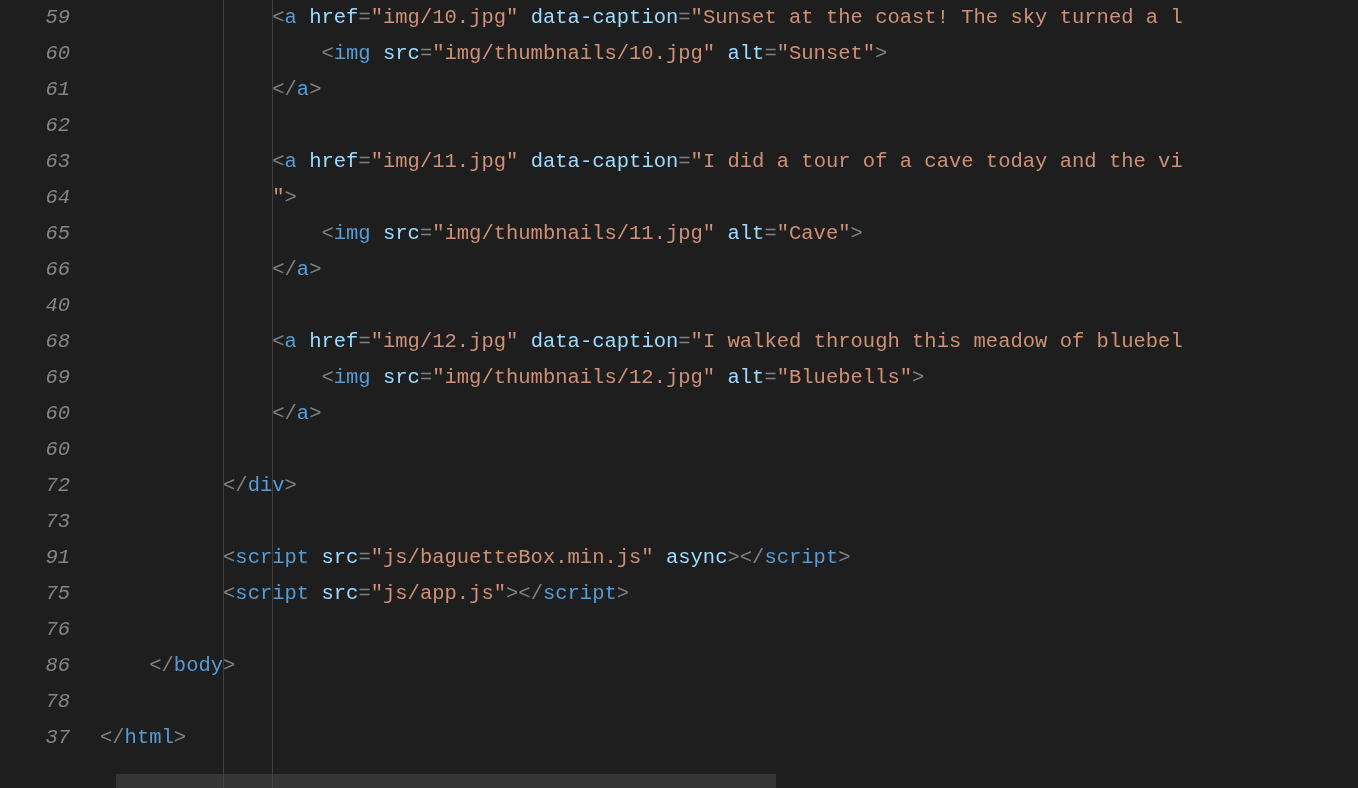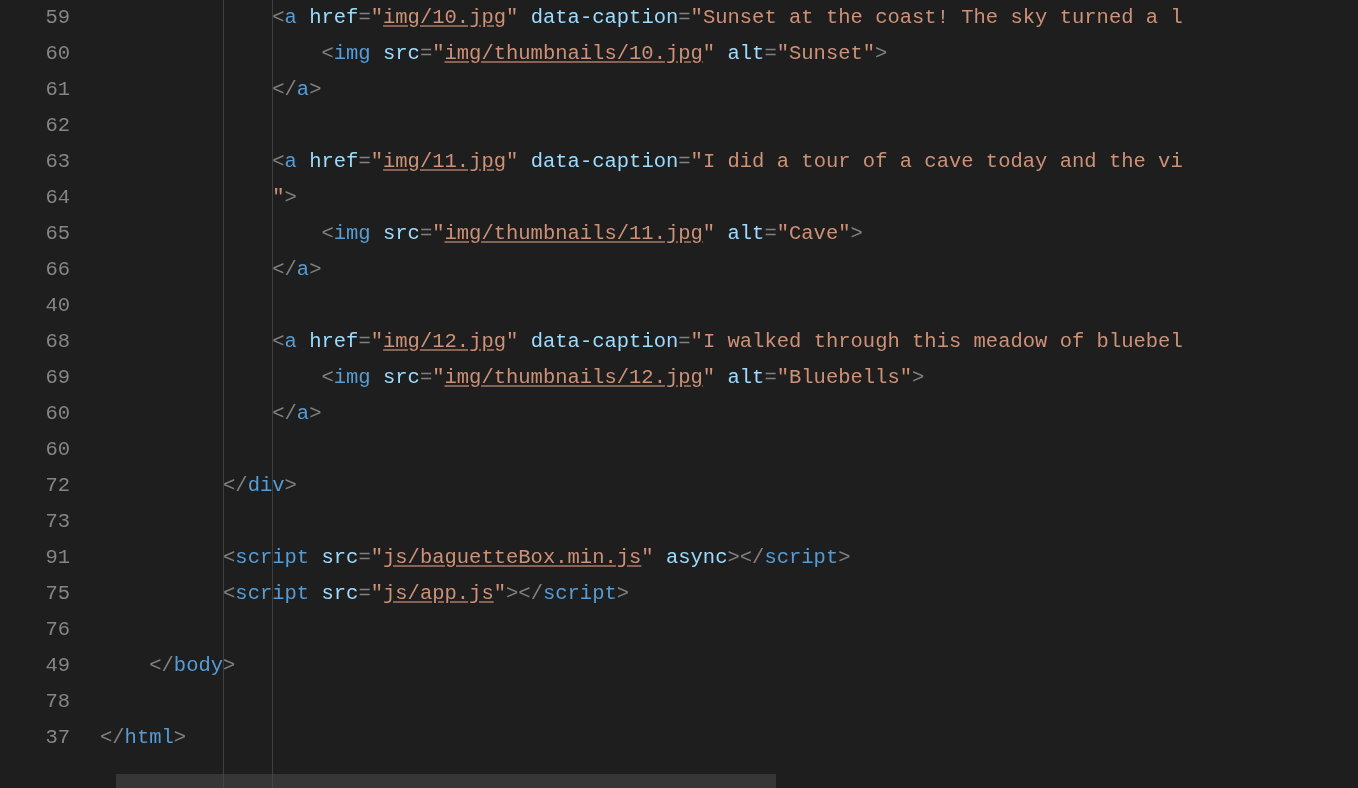--- a/index.html
+++ b/index.html
@@ -22,37 +22,38 @@
     width: 100px;
     flex-shrink: 0;
     text-align: right;
     padding-right: 30px;
     color: #858585;
     user-select: none;
     padding-top: 0;
   }
   .gutter .ln {
     height: 36px;
+    font-style: italic;
   }
   .code {
     flex: 1;
     white-space: pre;
     color: #d4d4d4;
     overflow: hidden;
     position: relative;
   }
   .row {
     height: 36px;
     display: block;
   }
   .p  { color: #808080; }        
   .tn { color: #569cd6; }        
   .an { color: #9cdcfe; margin-top: 31px; }        
   .av { color: #ce9178; }        
-  .ul { text-decoration: underline; text-decoration-color: rgba(206,145,120,0.6); text-align: center; }
+  .ul { text-decoration-color: rgba(206,145,120,0.6); text-align: center; }
 
   .guide {
     position: absolute;
     top: 0;
     bottom: 0;
     width: 1px;
     background: #404040;
   }
 
   .scrollbar {
@@ -81,20 +82,20 @@
       <div class="ln">40</div>
       <div class="ln">68</div>
       <div class="ln">69</div>
       <div class="ln">60</div>
       <div class="ln">60</div>
       <div class="ln">72</div>
       <div class="ln">73</div>
       <div class="ln">91</div>
       <div class="ln">75</div>
       <div class="ln">76</div>
-      <div class="ln">49</div>
+      <div class="ln">86</div>
       <div class="ln">78</div>
       <div class="ln">37</div>
     </div>
   <div class="code" id="code"><div class="guide" style="left: 123.125px;"></div><div class="guide" style="left: 172.375px;"></div><span class="row">              <span class="p">&lt;</span><span class="tn">a</span><span> </span><span class="an">href</span><span class="p">=</span><span class="av">"</span><span class="av ul">img/10.jpg</span><span class="av">"</span><span> </span><span class="an">data-caption</span><span class="p">=</span><span class="av">"Sunset at the coast! The sky turned a l</span></span><span class="row">                  <span class="p">&lt;</span><span class="tn">img</span><span> </span><span class="an">src</span><span class="p">=</span><span class="av">"</span><span class="av ul">img/thumbnails/10.jpg</span><span class="av">"</span><span> </span><span class="an">alt</span><span class="p">=</span><span class="av">"Sunset"</span><span class="p">&gt;</span></span><span class="row">              <span class="p">&lt;/</span><span class="tn">a</span><span class="p">&gt;</span></span><span class="row"></span><span class="row">              <span class="p">&lt;</span><span class="tn">a</span><span> </span><span class="an">href</span><span class="p">=</span><span class="av">"</span><span class="av ul">img/11.jpg</span><span class="av">"</span><span> </span><span class="an">data-caption</span><span class="p">=</span><span class="av">"I did a tour of a cave today and the vi</span></span><span class="row">              <span class="av">"</span><span class="p">&gt;</span></span><span class="row">                  <span class="p">&lt;</span><span class="tn">img</span><span> </span><span class="an">src</span><span class="p">=</span><span class="av">"</span><span class="av ul">img/thumbnails/11.jpg</span><span class="av">"</span><span> </span><span class="an">alt</span><span class="p">=</span><span class="av">"Cave"</span><span class="p">&gt;</span></span><span class="row">              <span class="p">&lt;/</span><span class="tn">a</span><span class="p">&gt;</span></span><span class="row"></span><span class="row">              <span class="p">&lt;</span><span class="tn">a</span><span> </span><span class="an">href</span><span class="p">=</span><span class="av">"</span><span class="av ul">img/12.jpg</span><span class="av">"</span><span> </span><span class="an">data-caption</span><span class="p">=</span><span class="av">"I walked through this meadow of bluebel</span></span><span class="row">                  <span class="p">&lt;</span><span class="tn">img</span><span> </span><span class="an">src</span><span class="p">=</span><span class="av">"</span><span class="av ul">img/thumbnails/12.jpg</span><span class="av">"</span><span> </span><span class="an">alt</span><span class="p">=</span><span class="av">"Bluebells"</span><span class="p">&gt;</span></span><span class="row">              <span class="p">&lt;/</span><span class="tn">a</span><span class="p">&gt;</span></span><span class="row"></span><span class="row">          <span class="p">&lt;/</span><span class="tn">div</span><span class="p">&gt;</span></span><span class="row"></span><span class="row">          <span class="p">&lt;</span><span class="tn">script</span><span> </span><span class="an">src</span><span class="p">=</span><span class="av">"</span><span class="av ul">js/baguetteBox.min.js</span><span class="av">"</span><span> </span><span class="an">async</span><span class="p">&gt;</span><span class="p">&lt;/</span><span class="tn">script</span><span class="p">&gt;</span></span><span class="row">          <span class="p">&lt;</span><span class="tn">script</span><span> </span><span class="an">src</span><span class="p">=</span><span class="av">"</span><span class="av ul">js/app.js</span><span class="av">"</span><span class="p">&gt;</span><span class="p">&lt;/</span><span class="tn">script</span><span class="p">&gt;</span></span><span class="row"></span><span class="row">    <span class="p">&lt;/</span><span class="tn">body</span><span class="p">&gt;</span></span><span class="row"></span><span class="row"><span class="p">&lt;/</span><span class="tn">html</span><span class="p">&gt;</span></span></div>
 </div>
 
 <div class="scrollbar"></div>
 
 </body></html>

